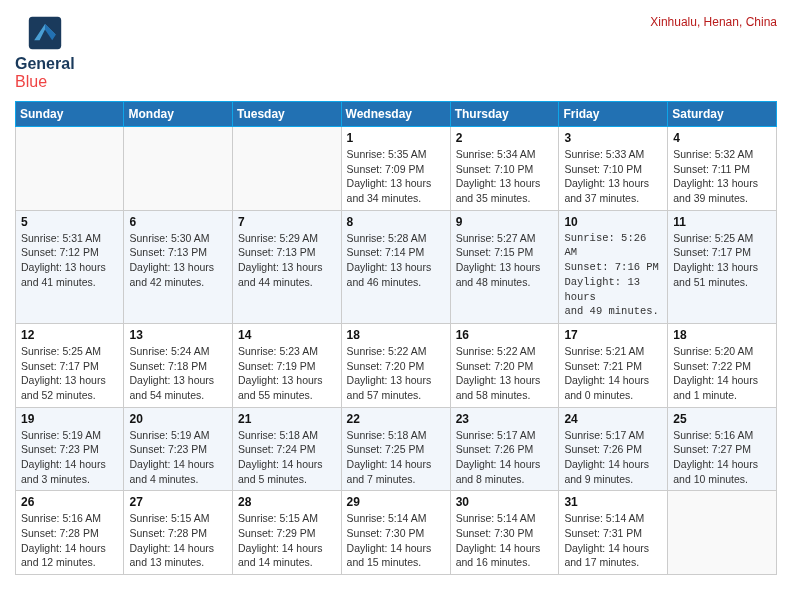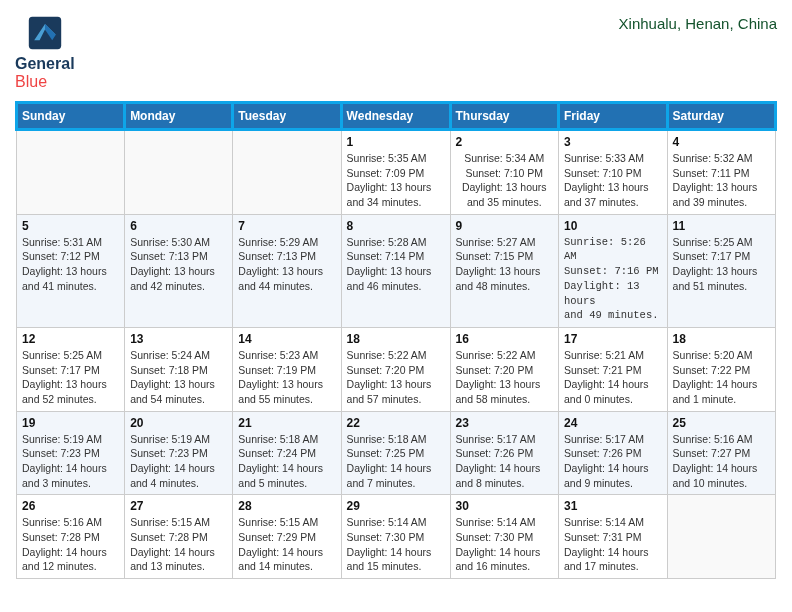--- a/index.html
+++ b/index.html
@@ -26,35 +26,35 @@
       width: 36px;
       height: 36px;
     }
     .title-block { text-align: right; }
     .cal-title {
       font-size: 36px;
       font-weight: bold;
       color: #1a3a5c;
     }
     .cal-subtitle {
-      font-size: 15px;
-      color: #14532d;
+      font-size: 12px;
+      color: #b91c1c;
     }
     .calendar {
       width: 100%;
       border-collapse: collapse;
       font-size: 11px;
     }
     .calendar th {
       background: #2271b3;
       color: #fff;
       padding: 5px 4px;
       text-align: left;
       font-size: 12px;
-      border: 3px solid #0ea5e9;
+      border: 1px solid #0ea5e9;
     }
     .calendar td {
       vertical-align: top;
       padding: 4px 5px;
       border: 1px solid #ccc;
       background: #fff;
       width: 110px;
       min-height: 80px;
     }
     .calendar tr:nth-child(even) td {
@@ -112,21 +112,21 @@
         <td class="empty"></td>
         <td>
           <div class="day-num">1</div>
           <div class="day-info" style="white-space: pre-line;">Sunrise: 5:35 AM
 Sunset: 7:09 PM
 Daylight: 13 hours
 and 34 minutes.</div>
         </td>
         <td>
           <div class="day-num">2</div>
-          <div class="day-info" style="white-space: pre-line; text-align: center;">Sunrise: 5:34 AM
+          <div class="day-info" style="white-space: pre-line;">Sunrise: 5:34 AM
 Sunset: 7:10 PM
 Daylight: 13 hours
 and 35 minutes.</div>
         </td>
         <td>
           <div class="day-num">3</div>
           <div class="day-info" style="white-space: pre-line;">Sunrise: 5:33 AM
 Sunset: 7:10 PM
 Daylight: 13 hours
 and 37 minutes.</div>

